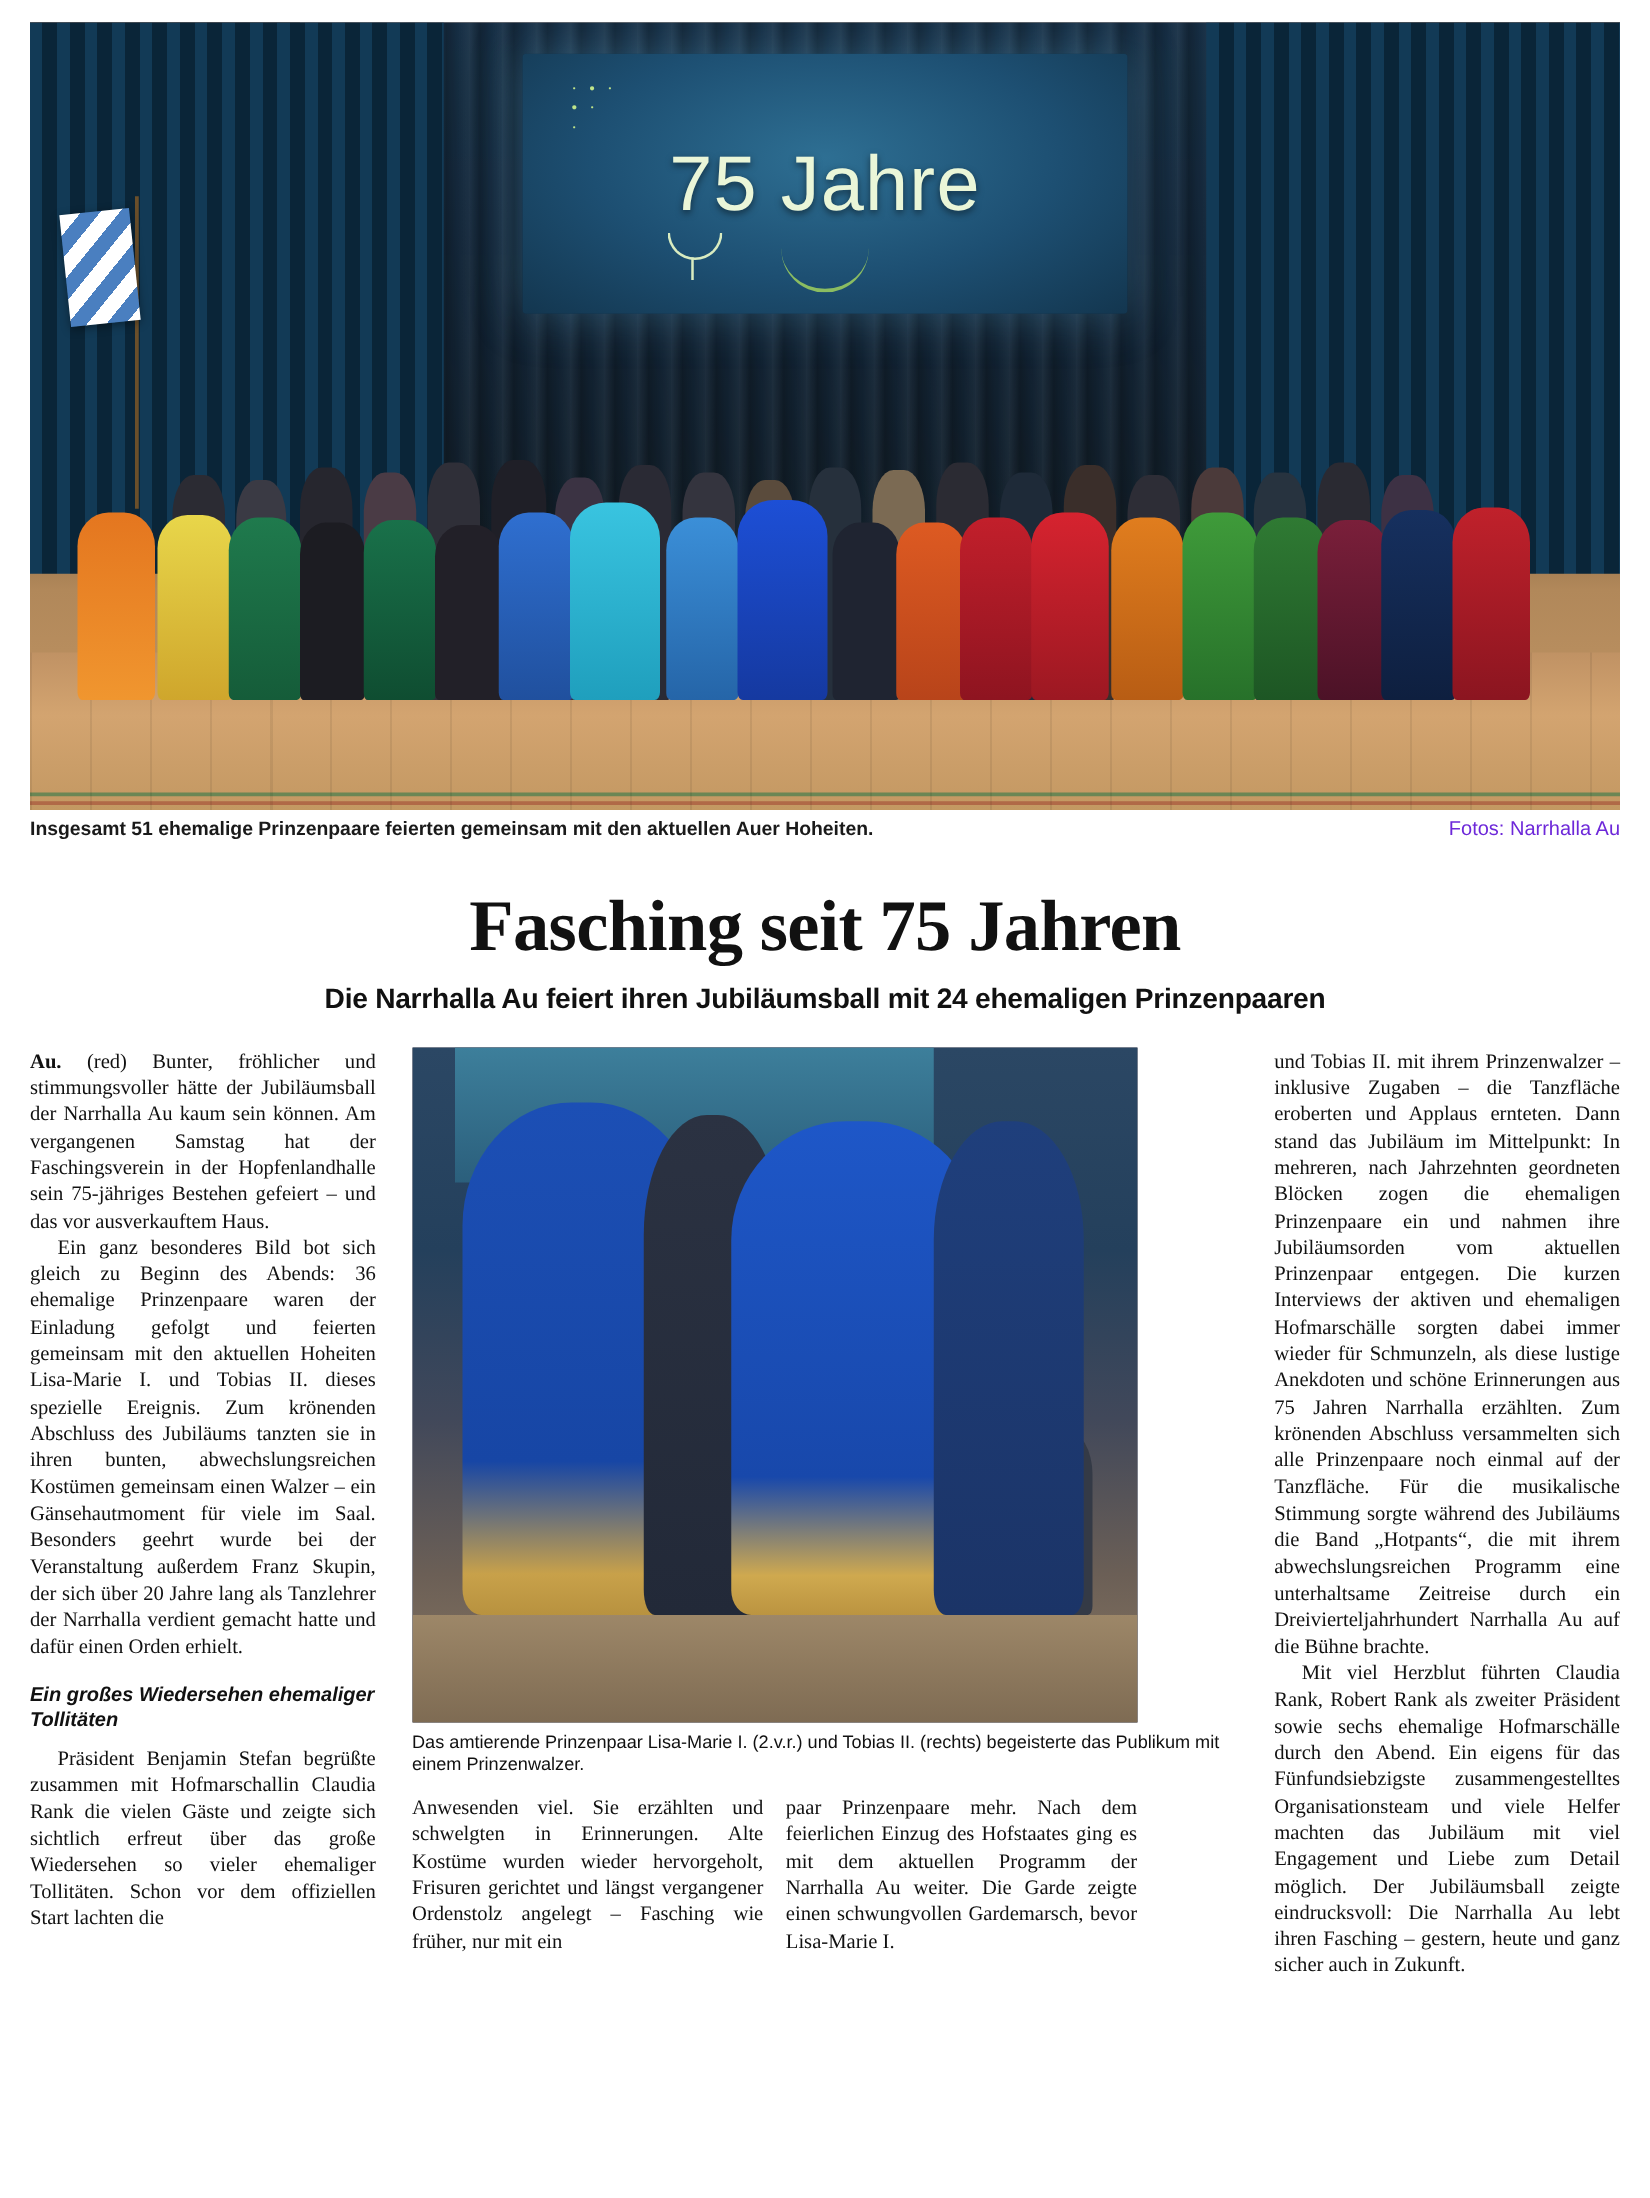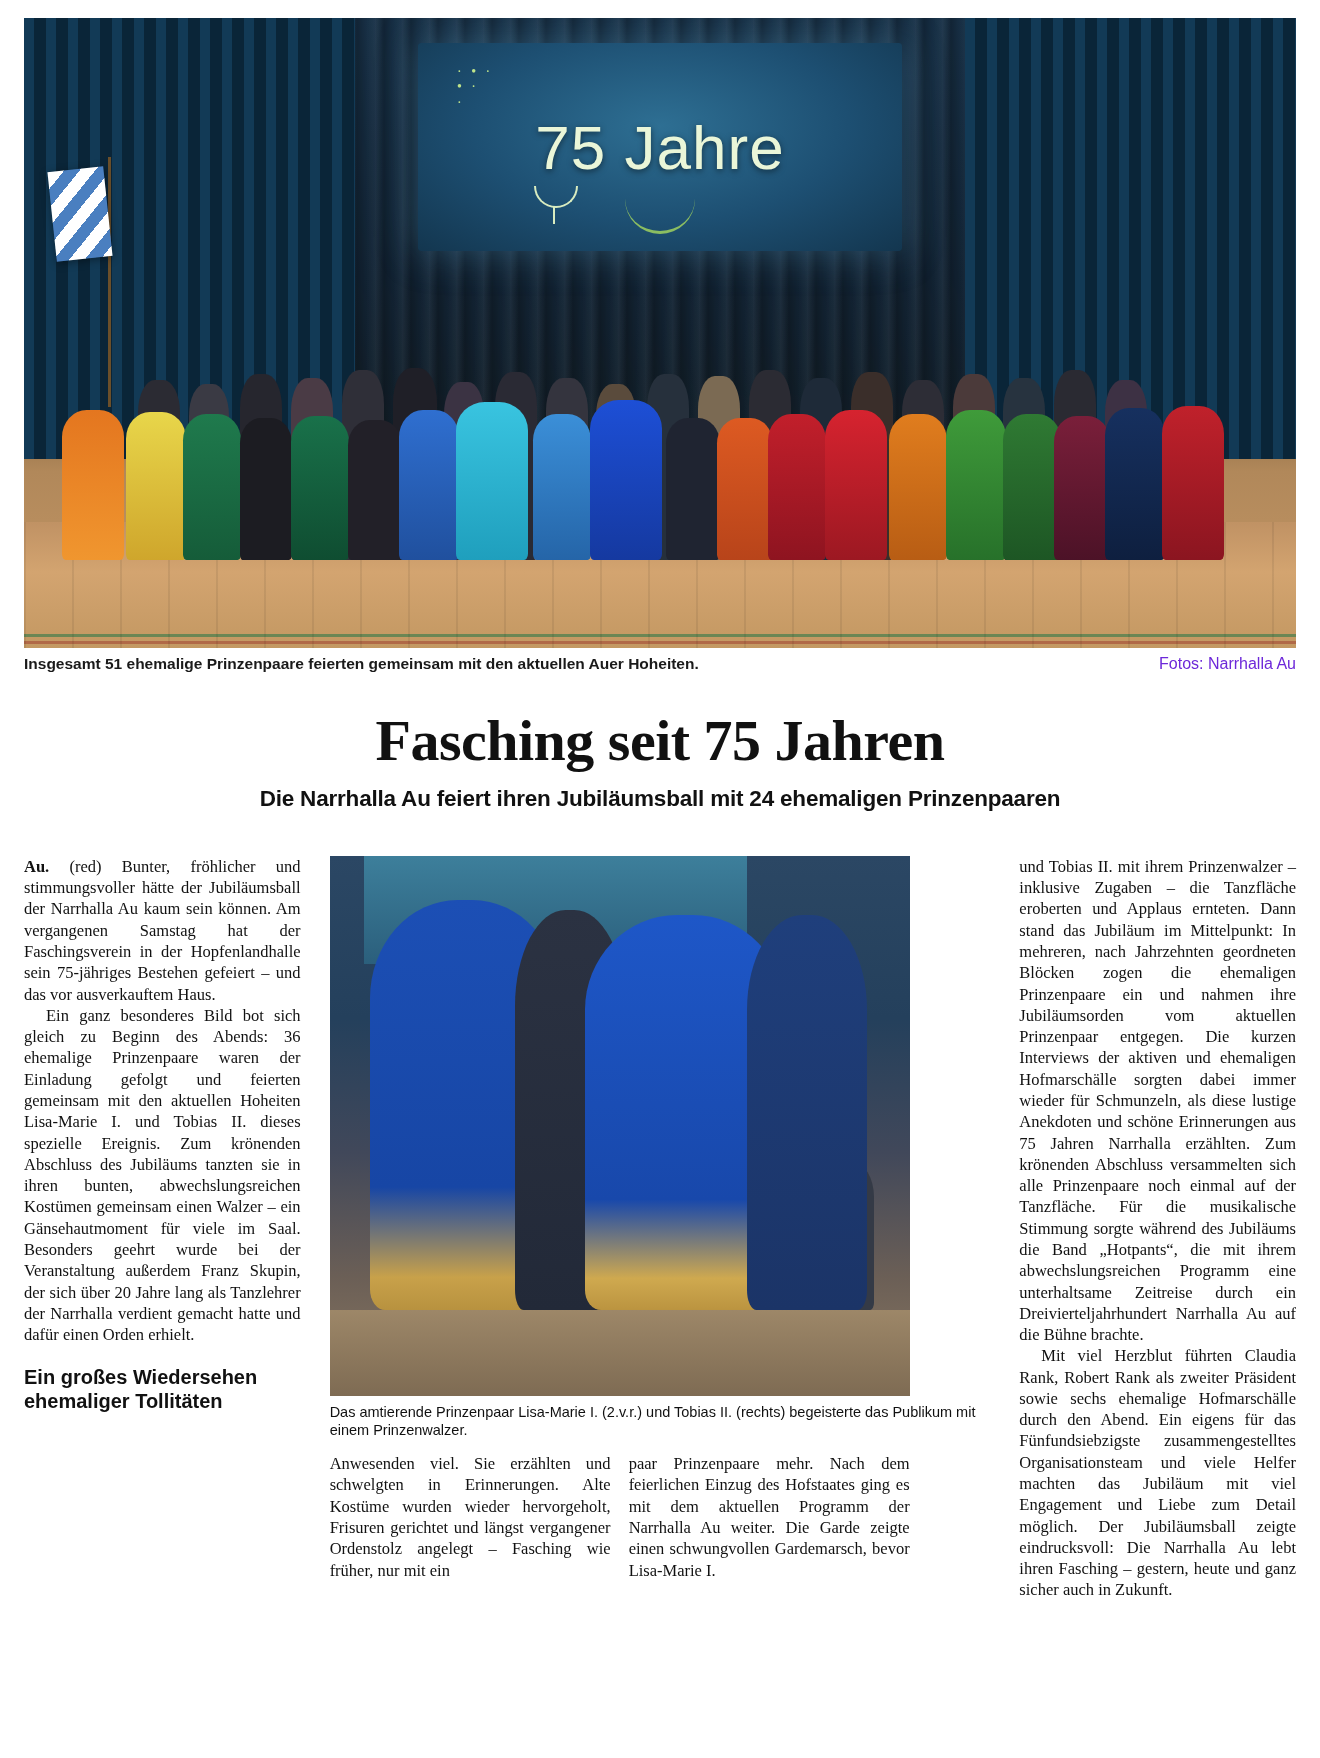--- a/index.html
+++ b/index.html
@@ -94,35 +94,35 @@
   .headline {
     text-align:center; font-size:58px; font-weight:bold; letter-spacing:-0.5px;
     margin-top:38px; line-height:1.05;font-family:Liberation Serif, serif;
   }
   .subhead {
     text-align:center; font-family:"Liberation Sans", sans-serif;
     font-size:22.5px; font-weight:bold; margin-top:14px; letter-spacing:-0.2px;
   }
 
   
-  .cols { display:flex; gap:29px; margin-top:44px; width:1272px; }
+  .cols { display:flex; gap:29px; margin-top:26px; width:1272px; }
   .col { width:278px; }
   .col.wide { width:664px; }
 
   p.body {
     font-size:16.5px; line-height:1.29; text-align:justify;
     margin:0 0 0 0; text-indent:22px; hyphens:auto;
   }
   p.body.first { text-indent:0; }
   p.body + p.body { margin-top:0; }
   .lead { font-weight:bold; }
 
   .subhead2 {
     font-family:"Liberation Sans", sans-serif;
-    font-weight:bold; font-size:20px; line-height:1.2;
+    font-style:italic; font-weight:bold; font-size:16px; line-height:1.2;
     margin:20px 0 10px 0;
   }
 
   
   .photo2 { position:relative; width:580px; height:540px; overflow:hidden; background:#1a2338; }
   .p2-bg { position:absolute; inset:0;
     background:linear-gradient(180deg,#2b4764 0%,#24405c 30%,#41485a 55%,#6b5f56 78%,#8d7a63 100%); }
   .p2-screen { position:absolute; left:6%; top:0; width:66%; height:20%;
     background:linear-gradient(180deg,#3d7f9b,#2b5f7c); }
   .p2-screen-text { position:absolute; left:8%; top:6%; font-family:"Liberation Sans",sans-serif;
@@ -221,20 +221,21 @@
 
   <div class="headline">Fasching seit 75 Jahren</div>
   <div class="subhead">Die Narrhalla Au feiert ihren Jubiläumsball mit 24 ehemaligen Prinzenpaaren</div>
 
   <div class="cols">
 
     <div class="col">
       <p class="body first"><span class="lead">Au.</span><span> (red) Bunter, fröhlicher und stimmungsvoller hätte der Jubiläumsball der Narrhalla Au kaum sein können. Am vergangenen Samstag hat der Faschingsverein in der Hopfenlandhalle sein 75-jähriges Bestehen gefeiert – und das vor ausverkauftem Haus.</span></p>
       <p class="body">Ein ganz besonderes Bild bot sich gleich zu Beginn des Abends: 36 ehemalige Prinzenpaare waren der Einladung gefolgt und feierten gemeinsam mit den aktuellen Hoheiten Lisa-Marie I. und Tobias II. dieses spezielle Ereignis. Zum krönenden Abschluss des Jubiläums tanzten sie in ihren bunten, abwechslungsreichen Kostümen gemeinsam einen Walzer – ein Gänsehautmoment für viele im Saal. Besonders geehrt wurde bei der Veranstaltung außerdem Franz Skupin, der sich über 20 Jahre lang als Tanzlehrer der Narrhalla verdient gemacht hatte und dafür einen Orden erhielt.</p>
       <div class="subhead2">Ein großes Wiedersehen ehemaliger Tollitäten</div>
+      <p class="body">Präsident Benjamin Stefan begrüßte zusammen mit Hofmarschallin Claudia Rank die vielen Gäste und zeigte sich sichtlich erfreut über das große Wiedersehen so vieler ehemaliger Tollitäten. Schon vor dem offiziellen Start lachten die</p>
     </div>
 
     <div class="col wide">
       <div class="photo2">
         <div class="p2-bg"></div>
         <div class="p2-screen"></div>
         <div class="p2-screen-text">&nbsp;</div>
         <div class="p2-screen-text2">(geb. ... Hagl)</div>
 
         <div class="gown" style="left:62%; width:48px; height:150px; background:#3a3f4d;"></div>

